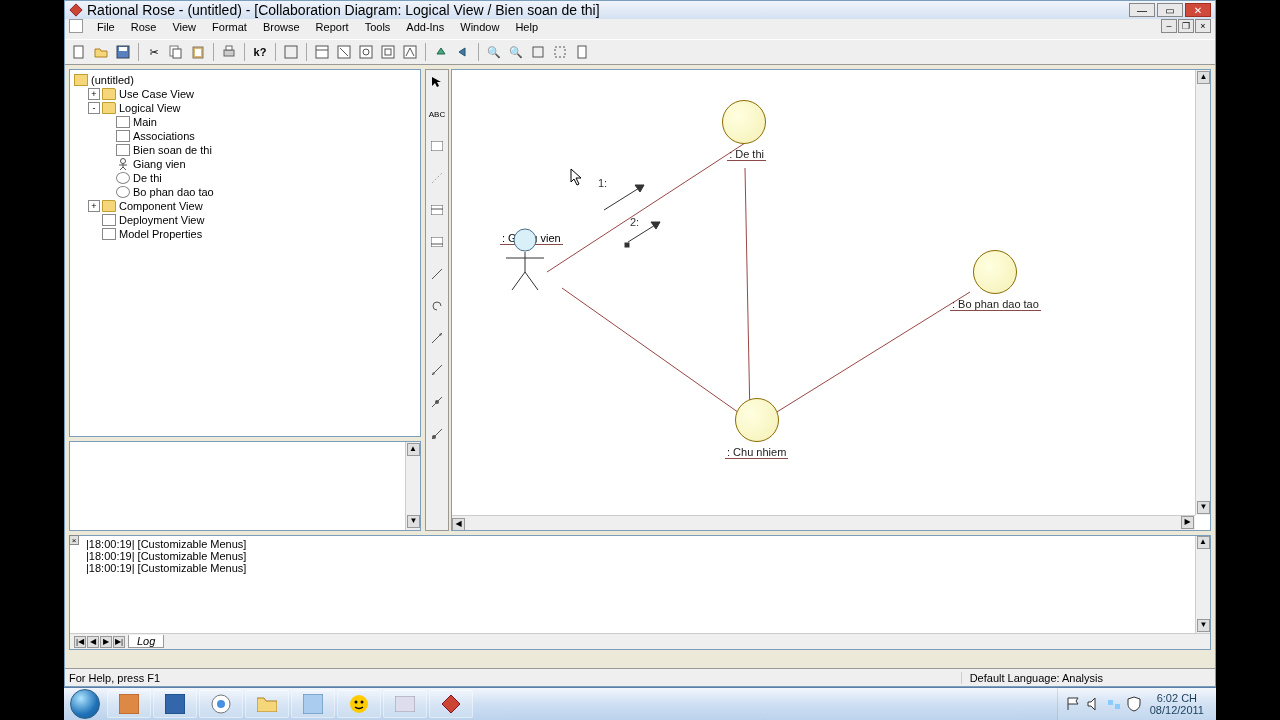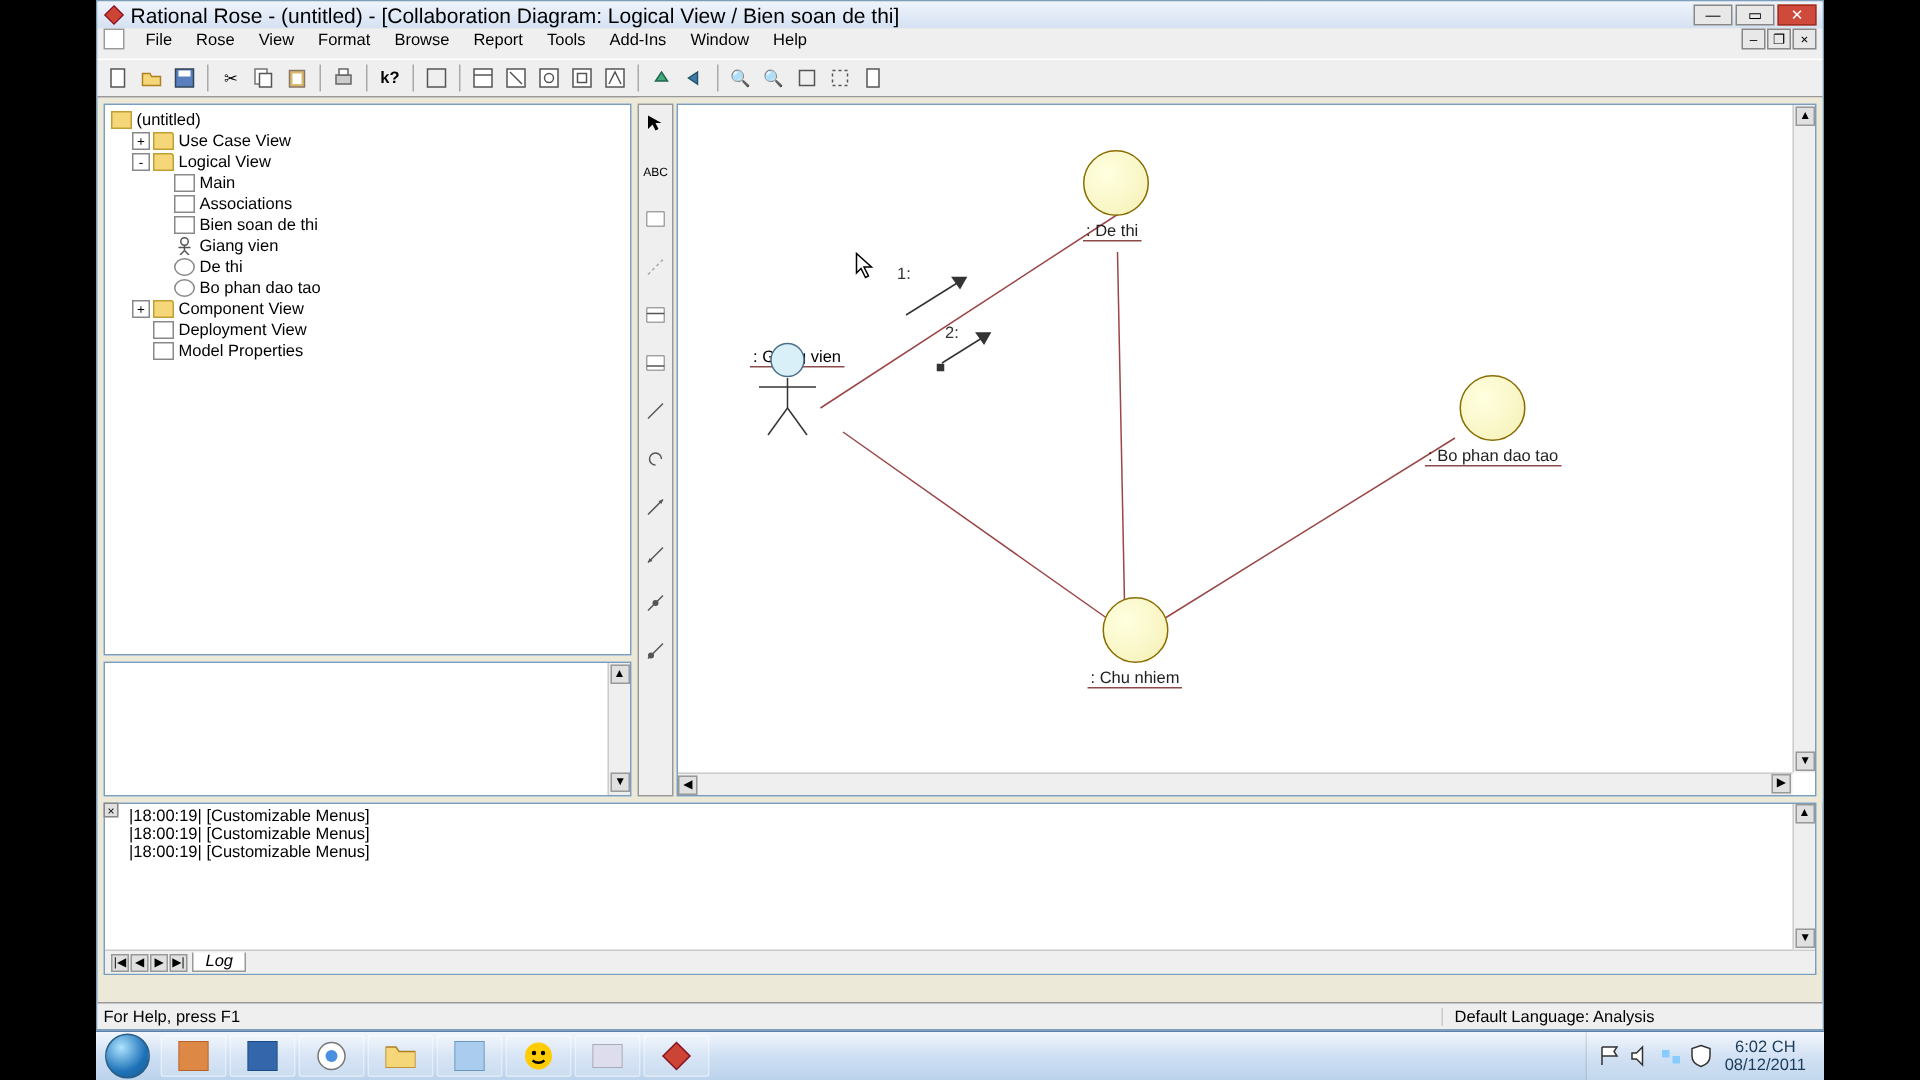--- a/index.html
+++ b/index.html
@@ -37,21 +37,21 @@
 .docbox .sbv { position:absolute; right:0; top:0; width:15px; height:100%; background:#efefef; border-left:1px solid #ccc;}
 .docbox .sbv .sbtn{width:13px;height:13px;border:1px solid #999;background:#e0e0e0;margin:1px auto;font-size:8px;text-align:center;}
 .rightcol { flex: 1; display: flex; background: #ece9d8; }
 .palette { width: 24px; background: #efefef; border: 1px solid #999; display: flex; flex-direction: column; padding: 2px 0; margin: 4px 0 4px 0; gap: 12px;}
 .palette .pb { width: 20px; height: 18px; margin: 1px auto; display:flex; align-items:center; justify-content:center; cursor:pointer; border:1px solid transparent;}
 .canvas { flex: 1; background: #fff; border: 1px solid #7b9ebd; margin: 4px 4px 4px 2px; position: relative; overflow: hidden; }
 .canvas .sbv { position:absolute; right:0; top:0; width:15px; height:calc(100% - 15px); background:#efefef; border-left:1px solid #ccc;}
 .canvas .sbh { position:absolute; left:0; bottom:0; height:15px; width:calc(100% - 15px); background:#efefef; border-top:1px solid #ccc;}
 .canvas .sbtn{width:13px;height:13px;border:1px solid #999;background:#e0e0e0;font-size:8px;text-align:center;}
 .canvas svg { position:absolute; left:0; top:0; }
-.node { position:absolute; text-align:left; }
+.node { position:absolute; text-align:right; }
 .node .ball { width: 44px; height: 44px; border: 1px solid #8a6d00; background: radial-gradient(circle at 35% 35%, #ffffe0, #f5f0b5); border-radius: 50%; margin: 0 auto; }
 .node .lbl { margin-top: 4px; border-bottom: 1px solid #8a4a4a; display:inline-block; padding: 0 2px; color:#222;}
 .actor-node { position:absolute; text-align:center;}
 .actor-node .lbl { margin-top: 4px; border-bottom: 1px solid #8a4a4a; display:inline-block; padding:0 2px;}
 .msg { position:absolute; font-size:11px; color:#333;}
 .bottompanes { height: 115px; display:flex; }
 .logwrap { flex:1; margin: 0 4px; border: 1px solid #7b9ebd; background:#fff; position:relative; display:flex; flex-direction:column;}
 .logclose { position:absolute; left:-1px; top:-1px; width:10px;height:10px;border:1px solid #888;background:#e0e0e0;font-size:8px;text-align:center;cursor:pointer;}
 .logbody { flex:1; padding: 2px 4px 2px 16px; overflow:auto;}
 .logtabs { height:16px; border-top:1px solid #ccc; display:flex; align-items:center; padding-left:4px; background:#efefef;}

